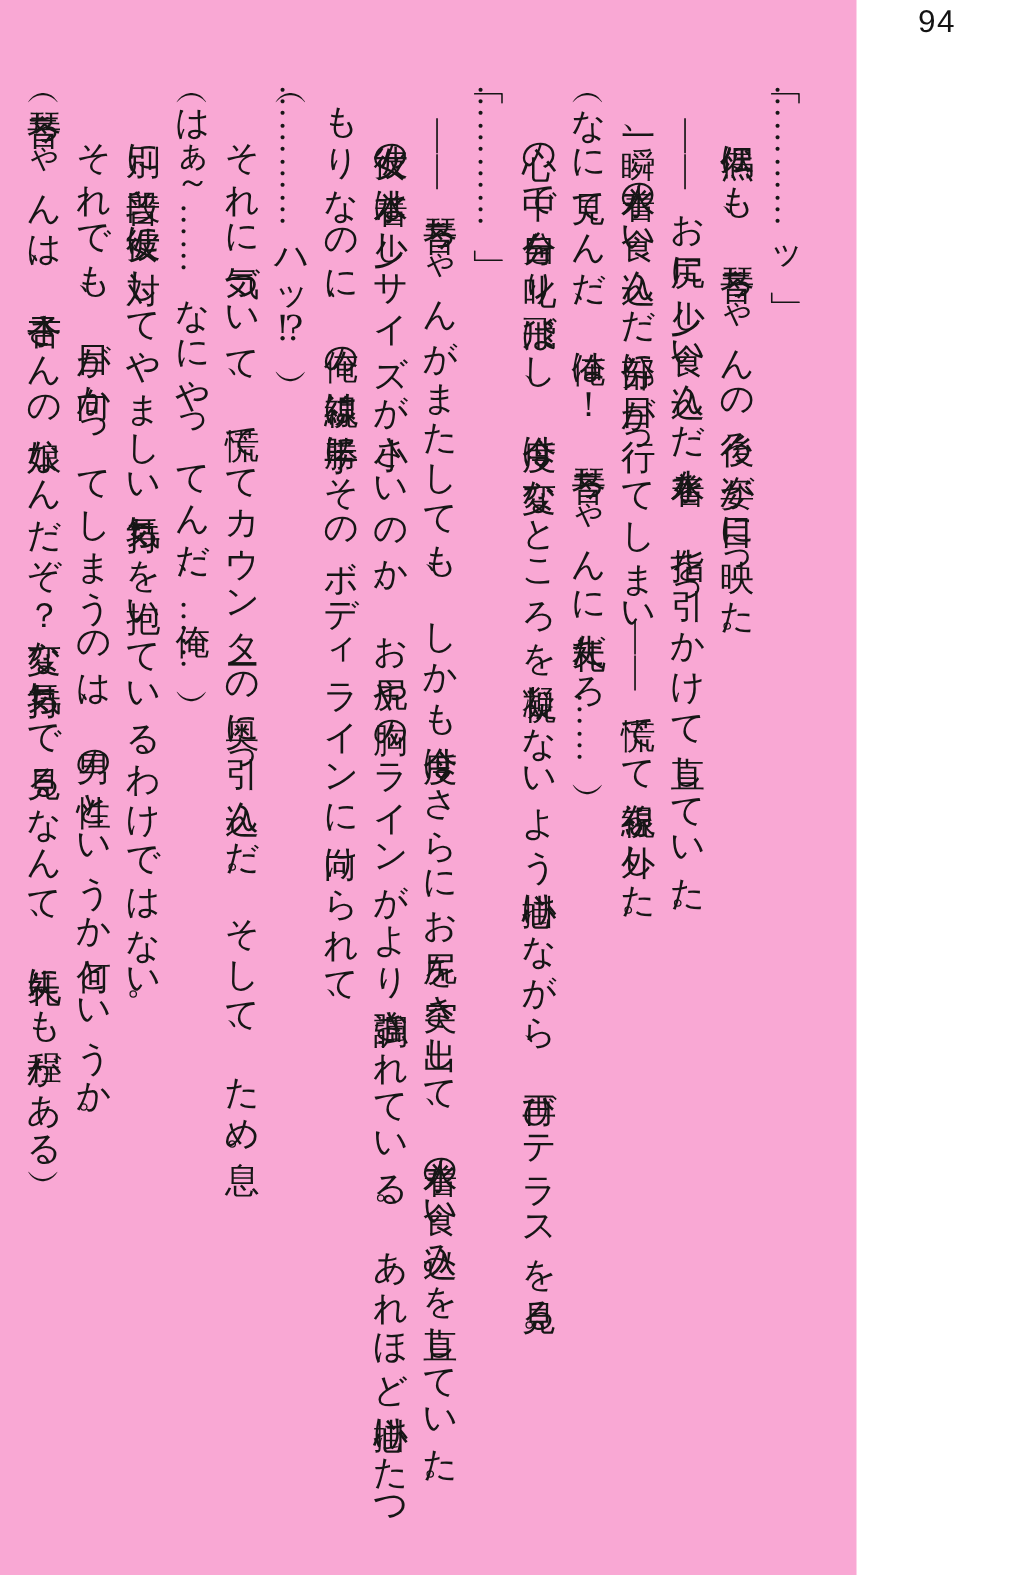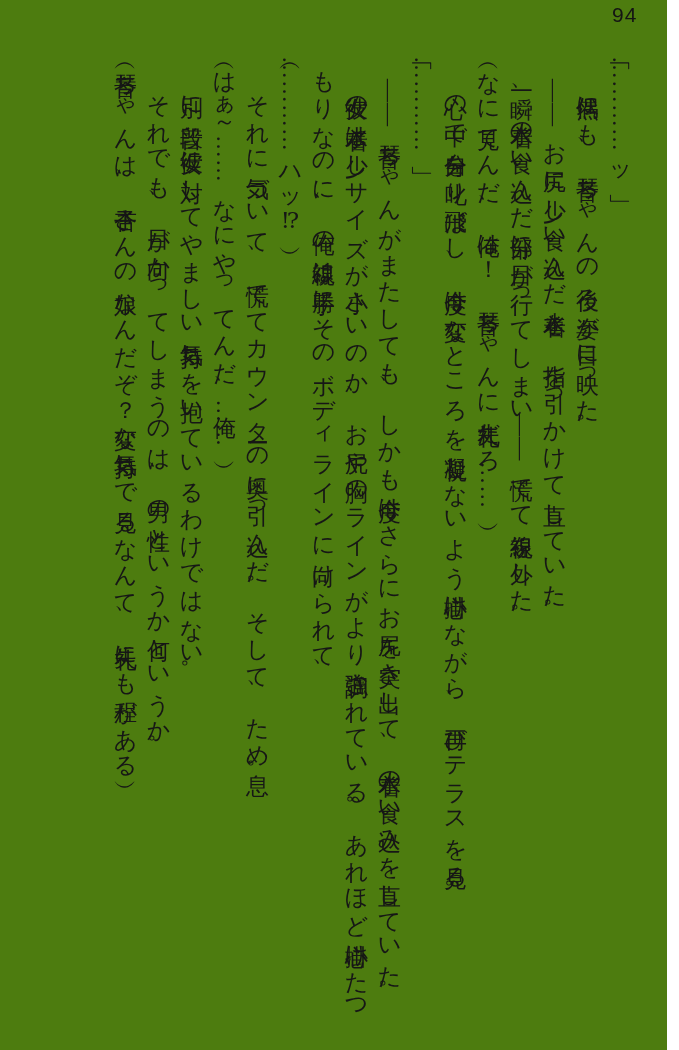--- a/index.html
+++ b/index.html
@@ -5,23 +5,23 @@
   html, body {
     margin: 0;
     padding: 0;
     width: 679px;
     height: 1050px;
     background: #ffffff;
     overflow: hidden;
   }
   .page {
     position: relative;
-    width: 667px;
+    width: 571px;
     height: 1050px;
-    background: #4d7c0f;
+    background: #f9a8d4;
     font-family: "Liberation Serif", "DejaVu Serif", serif;
     color: #1b1b1b;
   }
   .page-number {
     position: absolute;
     top: 3px;
     left: 612px;
     font-family: "Liberation Sans", "DejaVu Sans", sans-serif;
     font-size: 21px;
     font-weight: 500;

